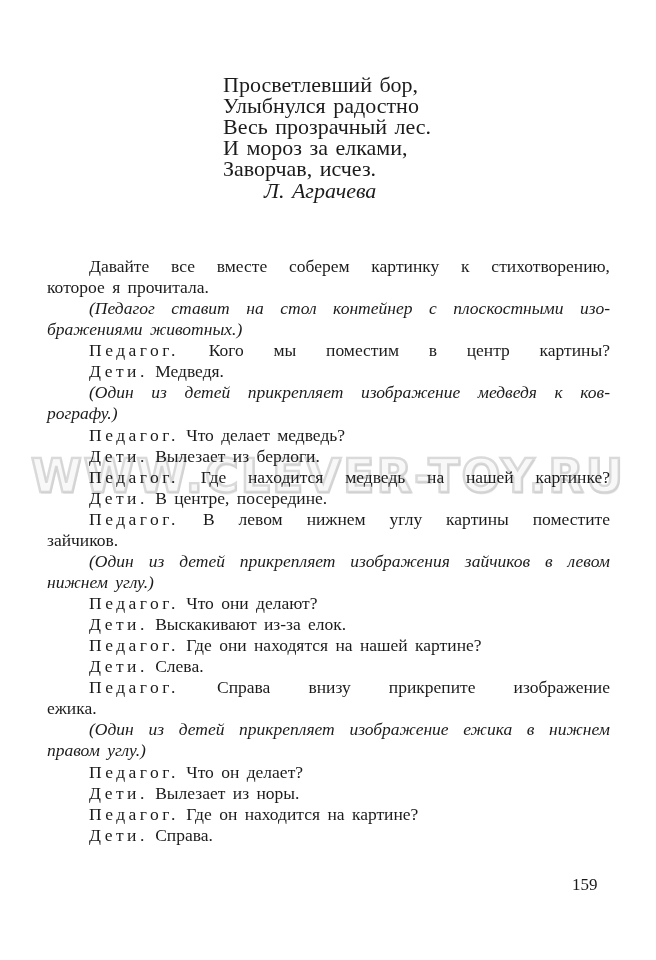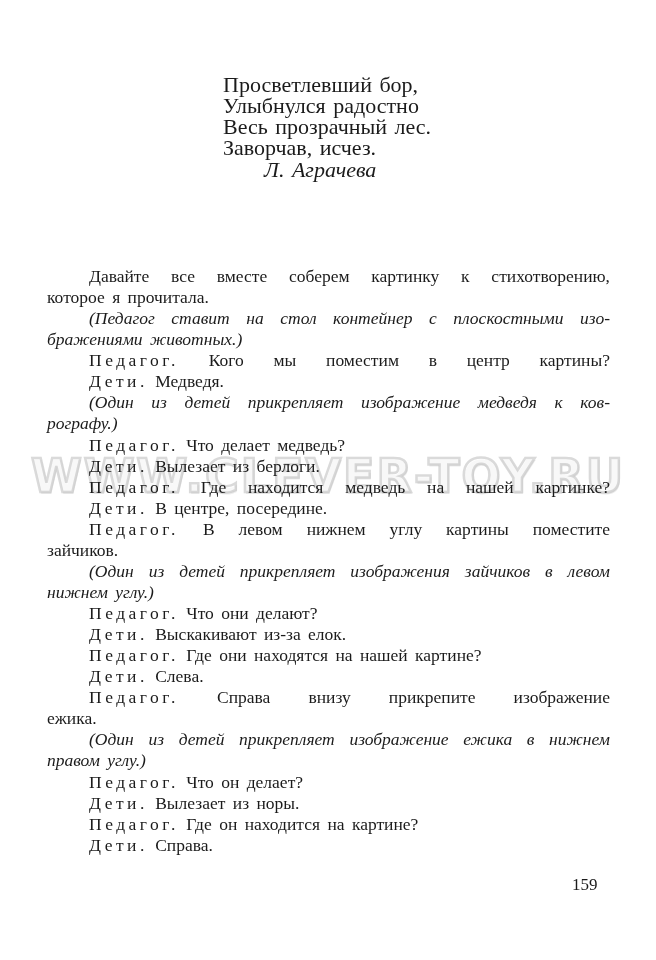--- a/index.html
+++ b/index.html
@@ -43,21 +43,21 @@
   }
   .poem .author {
     font-style: italic;
     margin-left: 41px;
     margin-top: 1px;
   }
 
   
   .body-text {
     position: absolute;
-    left: 47px; top: 266px;
+    left: 47px; top: 256px;
     width: 563px;
     font-size: 17.5px;
     line-height: 21.07px;
     word-spacing: 3px;
   }
   .line { white-space: normal; }
   .line.ind { text-indent: 42px; }
   .line.it  { font-style: italic; }
   .line.jl  { text-align: justify; text-align-last: justify; }
   .spk { letter-spacing: 3.5px; }
@@ -76,20 +76,21 @@
 
   <div class="watermark">WWW.CLEVER-TOY.RU</div>
 
   <div class="content">
 
     <div class="poem">
       <div>
           <div>Просветлевший бор,</div>
           <div>Улыбнулся радостно</div>
           <div>Весь прозрачный лес.</div>
+          <div>И мороз за елками,</div>
           <div>Заворчав, исчез.</div>
         </div>
       <div class="author">Л. Аграчева</div>
     </div>
 
     <div class="body-text">
         <div class="line ind jl">Давайте все вместе соберем картинку к стихотворению,</div>
         <div class="line">которое я прочитала.</div>
         <div class="line ind it jl">(Педагог ставит на стол контейнер с плоскостными изо-</div>
         <div class="line it">бражениями животных.)</div>

